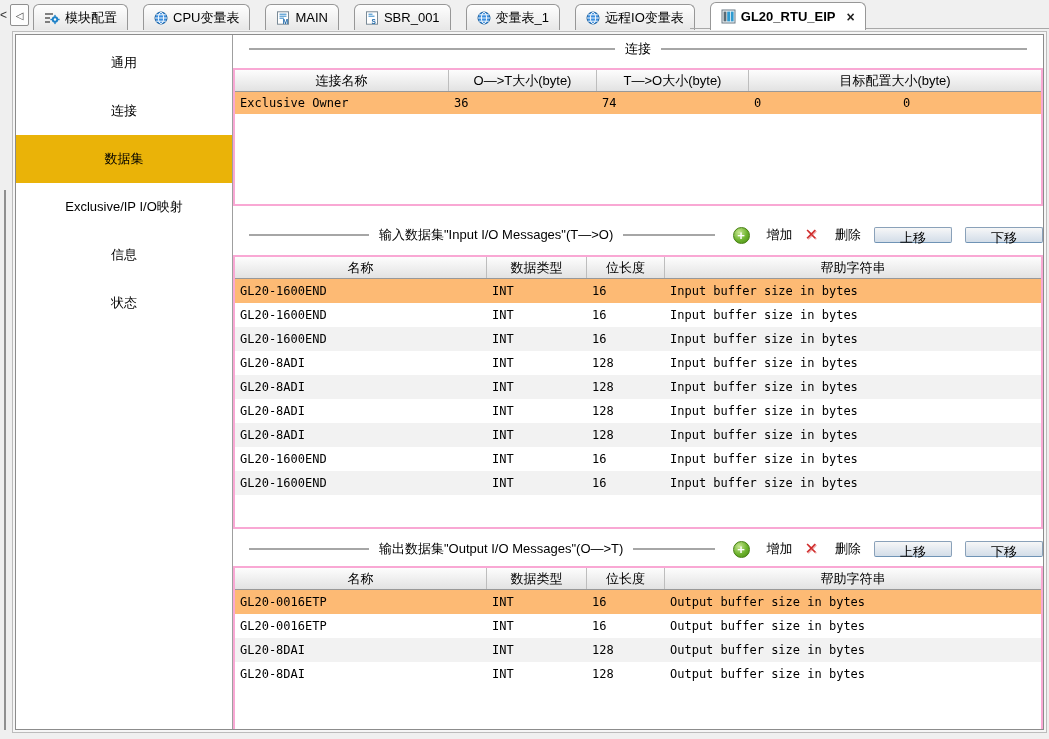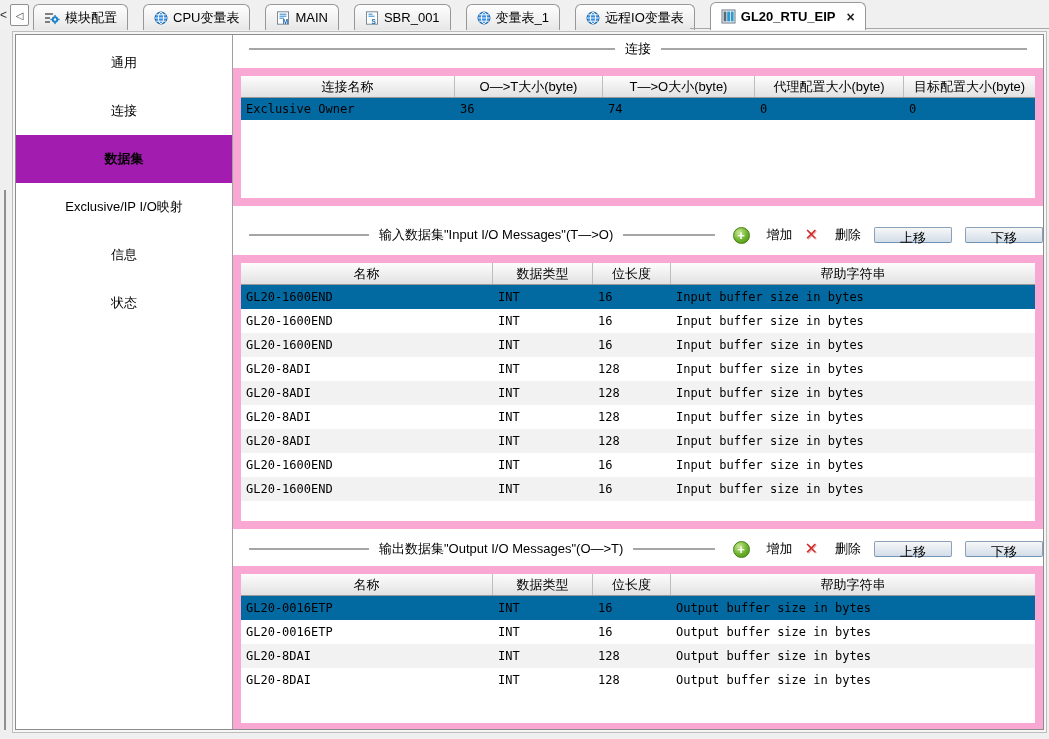--- a/index.html
+++ b/index.html
@@ -33,21 +33,21 @@
   .panel-outer { position:absolute; left:12px; top:31px; width:1035px; height:702px;
     border:1px solid #bcbcbc; background:#f6f6f6; }
   .panel { position:absolute; left:2px; top:2px; right:2px; bottom:2px;
     border:1px solid #8c8c8c; background:#ffffff; overflow:hidden; }
 
   
   .sidebar { position:absolute; left:0; top:0; width:217px; height:100%; background:#fff;
     border-right:1px solid #9f9f9f; padding-top:4px; }
   .side-item { height:48px; display:flex; align-items:center; justify-content:center;
     font-size:13px; cursor:pointer;text-align:center; }
-  .side-item.selected { background:#a21caf;font-weight:bold; }
+  .side-item.selected { background:#eab308; }
 
   
   .content { position:absolute; left:217px; top:0; width:812px; height:100%; background:#fff; }
 
   .sec-row { position:absolute; left:0; width:810px; display:flex; align-items:center; }
   .hline { height:2px; background:#a6a6a6; }
   .hl-flex { flex:1; }
   .sec-title { padding:0 10px; white-space:nowrap; }
   .conn-title-row { top:4px; height:20px; padding:0 16px; }
 
@@ -61,29 +61,29 @@
   .del-icon { color:#cf2b2b; font-weight:bold; font-size:16px; line-height:1;
     text-shadow:1px 1px 0 #f0b0b0; cursor:pointer; margin-left:12px; flex:0 0 auto;
     font-family:"DejaVu Sans",sans-serif; }
   .icon-label { margin-left:17px; white-space:nowrap; }
   .mv-btn { width:78px; height:16px; margin-left:13px; flex:0 0 auto;
     background:linear-gradient(#f7f7f7,#e6ebf1 45%,#d3dde8);
     border:1px solid #8aa1b9; border-bottom-color:#6f93b5; border-radius:2px;
     font-size:13px; text-align:center; line-height:20px; cursor:pointer;
     font-family:"Liberation Sans","DejaVu Sans",sans-serif; }
 
-  .tbl { position:absolute; left:0; width:810px; border:8px solid #f9a8d4; background:#fff; }
+  .tbl { position:absolute; left:0; width:810px; border:2px solid #f9a8d4; background:#fff; }
   .thead { display:flex; height:22px; background:linear-gradient(#fdfdfd,#e2e2e2);
     border-bottom:1px solid #989898; }
   .th { display:flex; align-items:center; justify-content:center; font-size:13px;
     border-right:1px solid #bdbdbd; }
   .th:last-child { border-right:none; }
   .trow { display:flex; height:24px; align-items:center; cursor:default; }
   .trow.h22 { height:22px; }
-  .trow.sel { background:#0369a1; }
+  .trow.sel { background:#fdba74; }
   .trow.alt { background:#f2f2f2; }
   .td { padding-left:5px; overflow:hidden; white-space:nowrap; }
 
   
   .k1{width:214px} .k2{width:148px} .k3{width:152px} .k4{width:149px} .k5{flex:1}
   
   .c1{width:252px} .c2{width:100px} .c3{width:78px} .c4{flex:1}
 
   #conn-table { top:33px; height:138px; }
   #in-bar  { top:188px; }
@@ -224,21 +224,20 @@
       <span class="hline hl-flex"></span>
       <span class="sec-title">连接</span>
       <span class="hline hl-flex"></span>
     </div>
 
     <div class="tbl" id="conn-table">
       <div class="thead">
         <div class="th k1">连接名称</div>
         <div class="th k2">O—&gt;T大小(byte)</div>
         <div class="th k3">T—&gt;O大小(byte)</div>
-        <div class="th k4">代理配置大小(byte)</div>
         <div class="th k5">目标配置大小(byte)</div>
       </div>
       <div class="trow h22 sel mono">
         <div class="td k1">Exclusive Owner</div>
         <div class="td k2">36</div>
         <div class="td k3">74</div>
         <div class="td k4">0</div>
         <div class="td k5">0</div>
       </div>
     </div>

